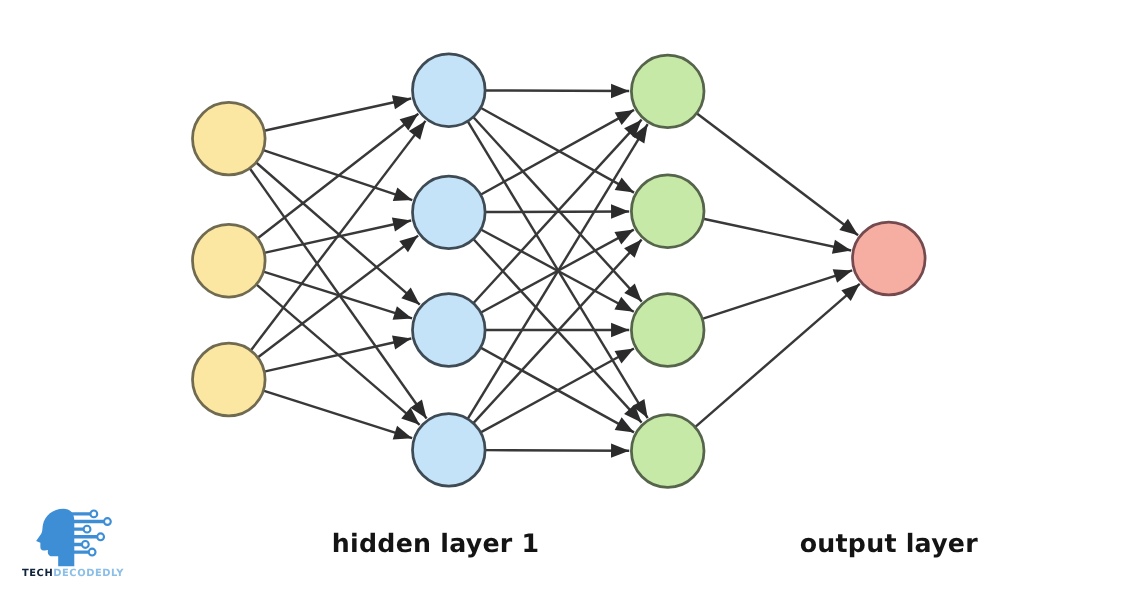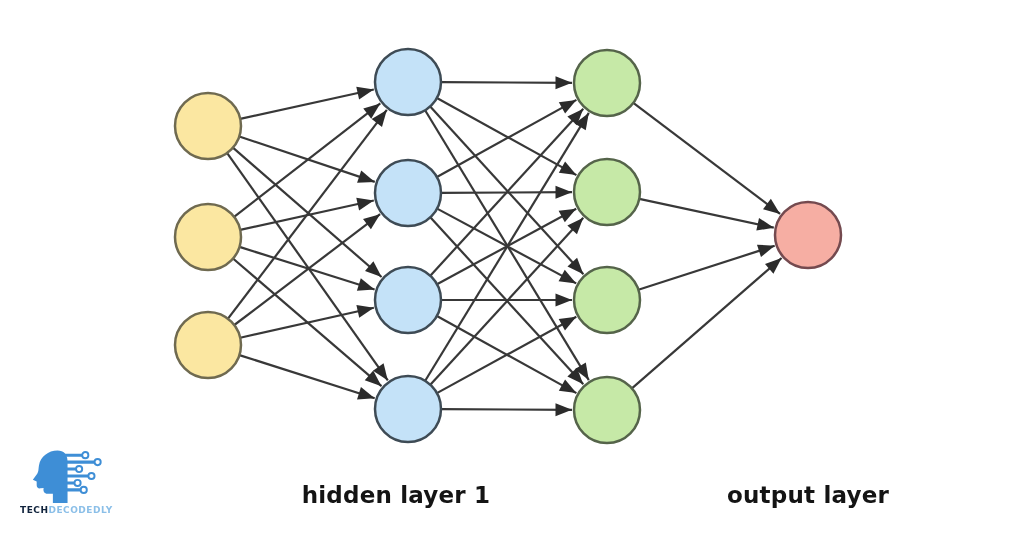--- a/index.html
+++ b/index.html
@@ -12,21 +12,21 @@
     position:absolute;
     top:482px;
     transform:translateX(-50%);
     font-size:23px;
     font-weight:800;
     color:#141414;
     letter-spacing:.2px;
     white-space:nowrap;
   }
 
-  .logo{position:absolute;left:20px;top:449px;width:100px;}
+  .logo{position:absolute;left:20px;top:461px;width:100px;}
   .logo-icon{display:block;width:80px;height:54px;margin-left:6px;}
   .logo-text{margin-top:2px;font-size:9px;font-weight:700;letter-spacing:.5px;white-space:nowrap;}
   .logo-text .t1{color:var(--logo-dark,#10233C);}
   .logo-text .t2{color:var(--logo-light,#8BBFE8);}
 </style>
 </head>
 <body>
 
 <div class="stage">
 

